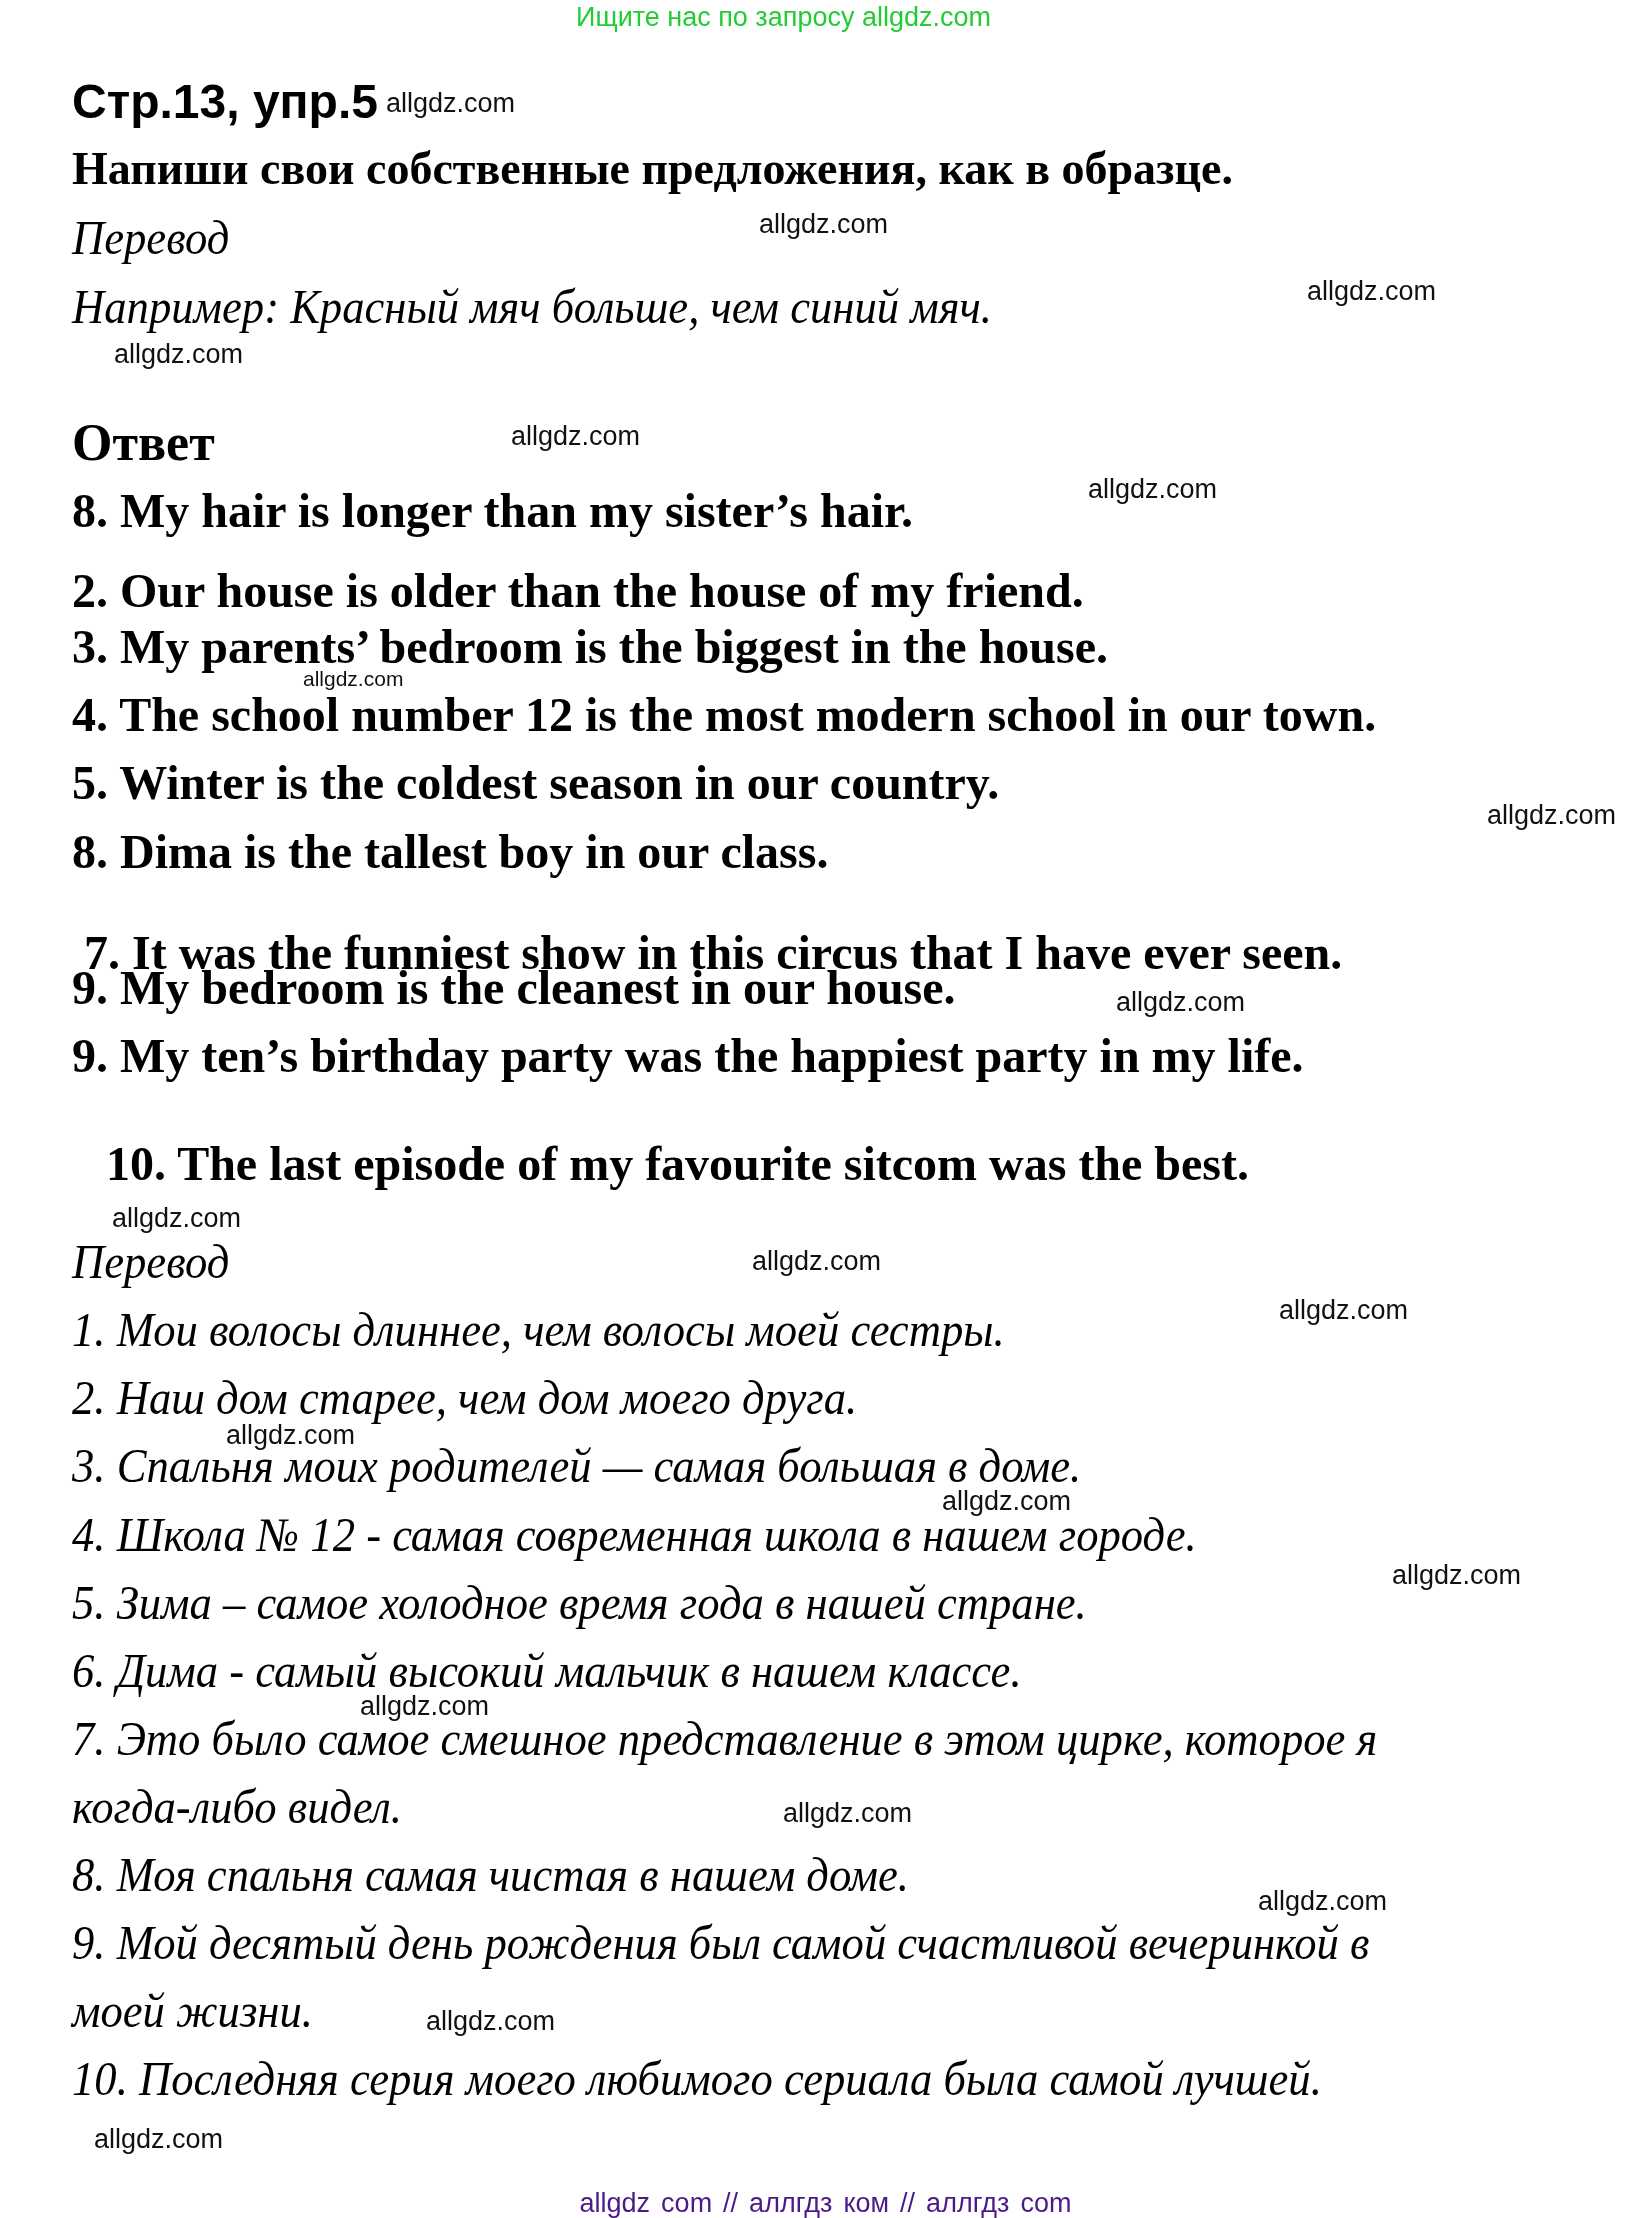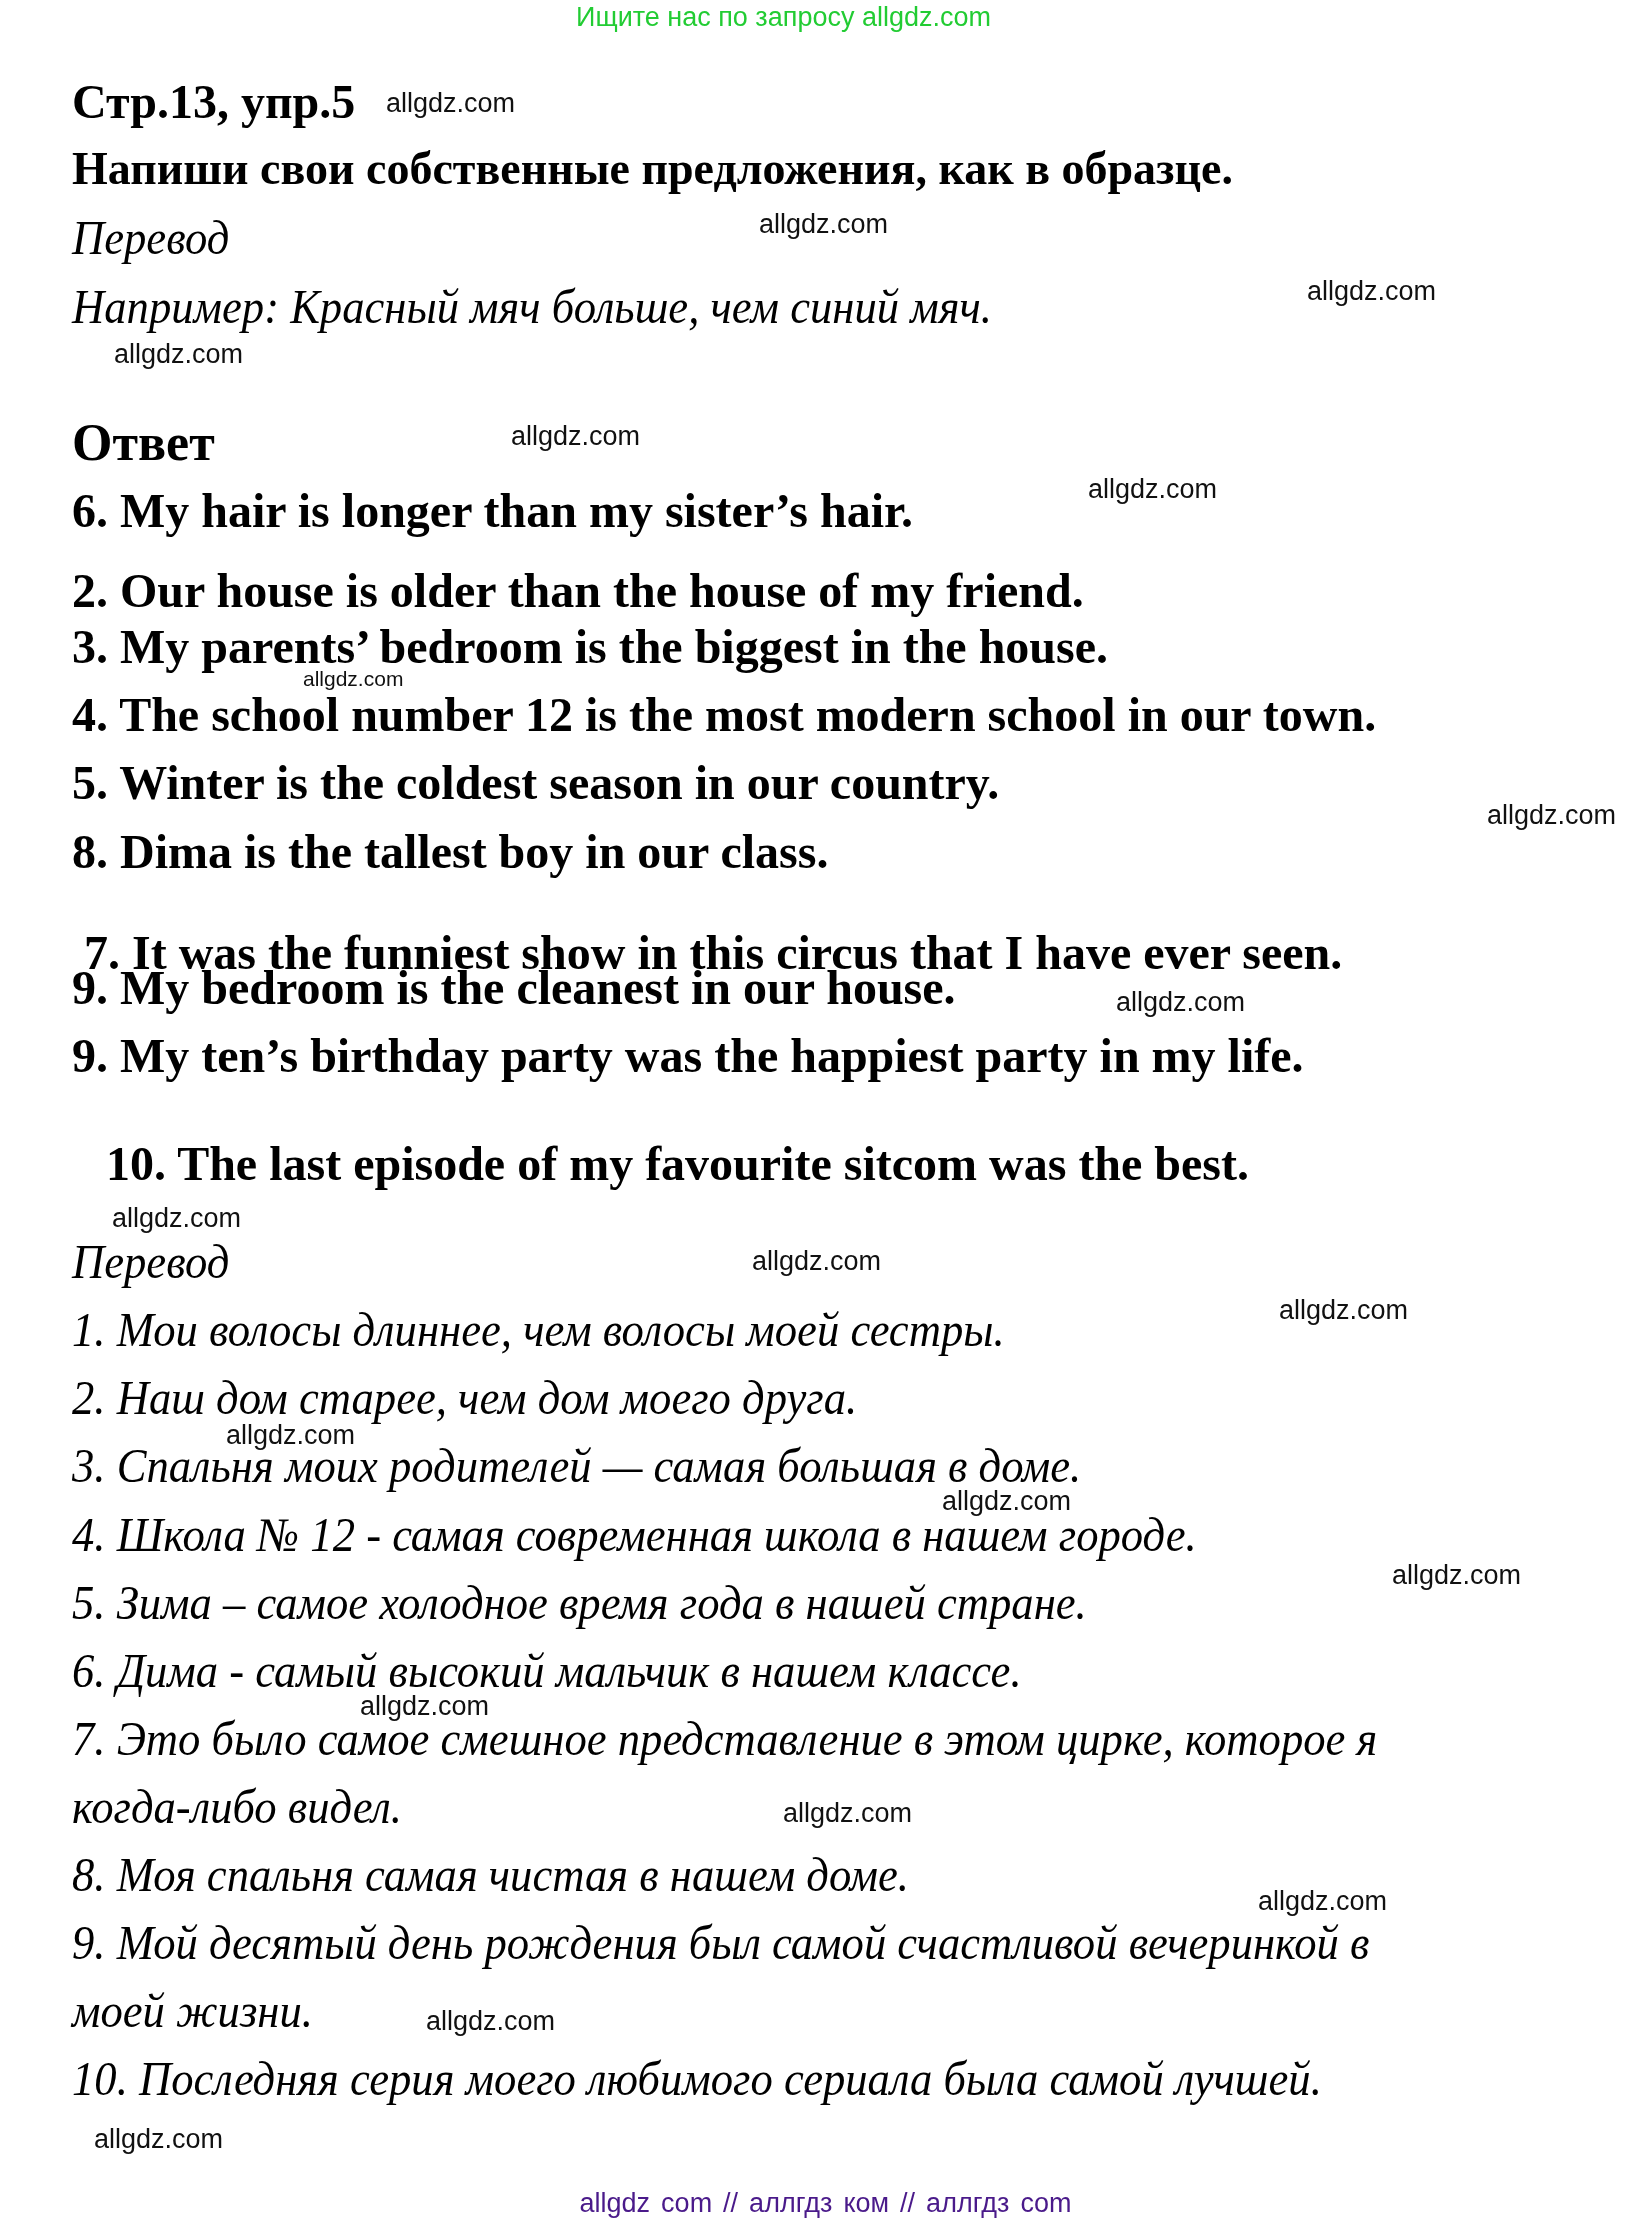--- a/index.html
+++ b/index.html
@@ -10,21 +10,21 @@
     font-family: "Liberation Sans", sans-serif; font-size: 27px; line-height: 34px;
     color: #22cc33;
   }
   .footer {
     left: 0; width: 1651px; top: 2186px; text-align: center;
     font-family: "Liberation Sans", sans-serif; font-size: 27px; line-height: 34px;
     color: #4a1a8a; word-spacing: 3.5px;
   }
   .title {
     left: 72px; top: 74px;
-    font-family: Liberation Serif, serif; font-weight: bold; font-size: 48px; line-height: 55px; color: #000;
+    font-family: Liberation Sans, sans-serif; font-weight: bold; font-size: 48px; line-height: 55px; color: #000;
   }
   .instr {
     left: 72px; top: 141px;
     font-family: "Liberation Serif", serif; font-weight: bold; font-size: 46px; line-height: 55px; color: #000;
   }
   .ital {
     font-family: "Liberation Serif", serif; font-style: italic; font-size: 48px; line-height: 55px; color: #000;
     transform: scaleX(0.93); transform-origin: left center;
   }
   .answer-head {
@@ -44,21 +44,21 @@
 <body>
 
 <div class="abs banner">Ищите нас по запросу allgdz.com</div>
 
 <div class="abs title">Стр.13, упр.5</div>
 <div class="abs instr">Напиши свои собственные предложения, как в образце.</div>
 <div class="abs ital" style="left:72px; top:210px;">Перевод</div>
 <div class="abs ital" style="left:72px; top:279px;">Например: Красный мяч больше, чем синий мяч.</div>
 
 <div class="abs answer-head">Ответ</div>
-<div class="abs ans" style="top:483px;">6. My hair is longer than my sister’s hair.</div>
+<div class="abs ans" style="top:483px;">8. My hair is longer than my sister’s hair.</div>
 <div class="abs ans" style="top:551px;margin-top:12px;">2. Our house is older than the house of my friend.</div>
 <div class="abs ans" style="top:619px;">3.  My parents’ bedroom is the biggest in the house.</div>
 <div class="abs ans" style="top:687px;">4. The school number 12 is the most modern school in our town.</div>
 <div class="abs ans" style="top:755px;">5. Winter is the coldest season in our country.</div>
 <div class="abs ans" style="top:824px;">8. Dima is the tallest boy in our class.</div>
 <div class="abs ans" style="top:925px;margin-left:12px;">7. It was the funniest show in this circus that I have ever seen.</div>
 <div class="abs ans" style="top:960px;">9. My bedroom is the cleanest in our house.</div>
 <div class="abs ans" style="top:1028px;">9. My ten’s birthday party was the happiest party in my life.</div>
 <div class="abs ans" style="top:1136px;margin-left:34px;">10. The last episode of my favourite sitcom was the best.</div>
 

